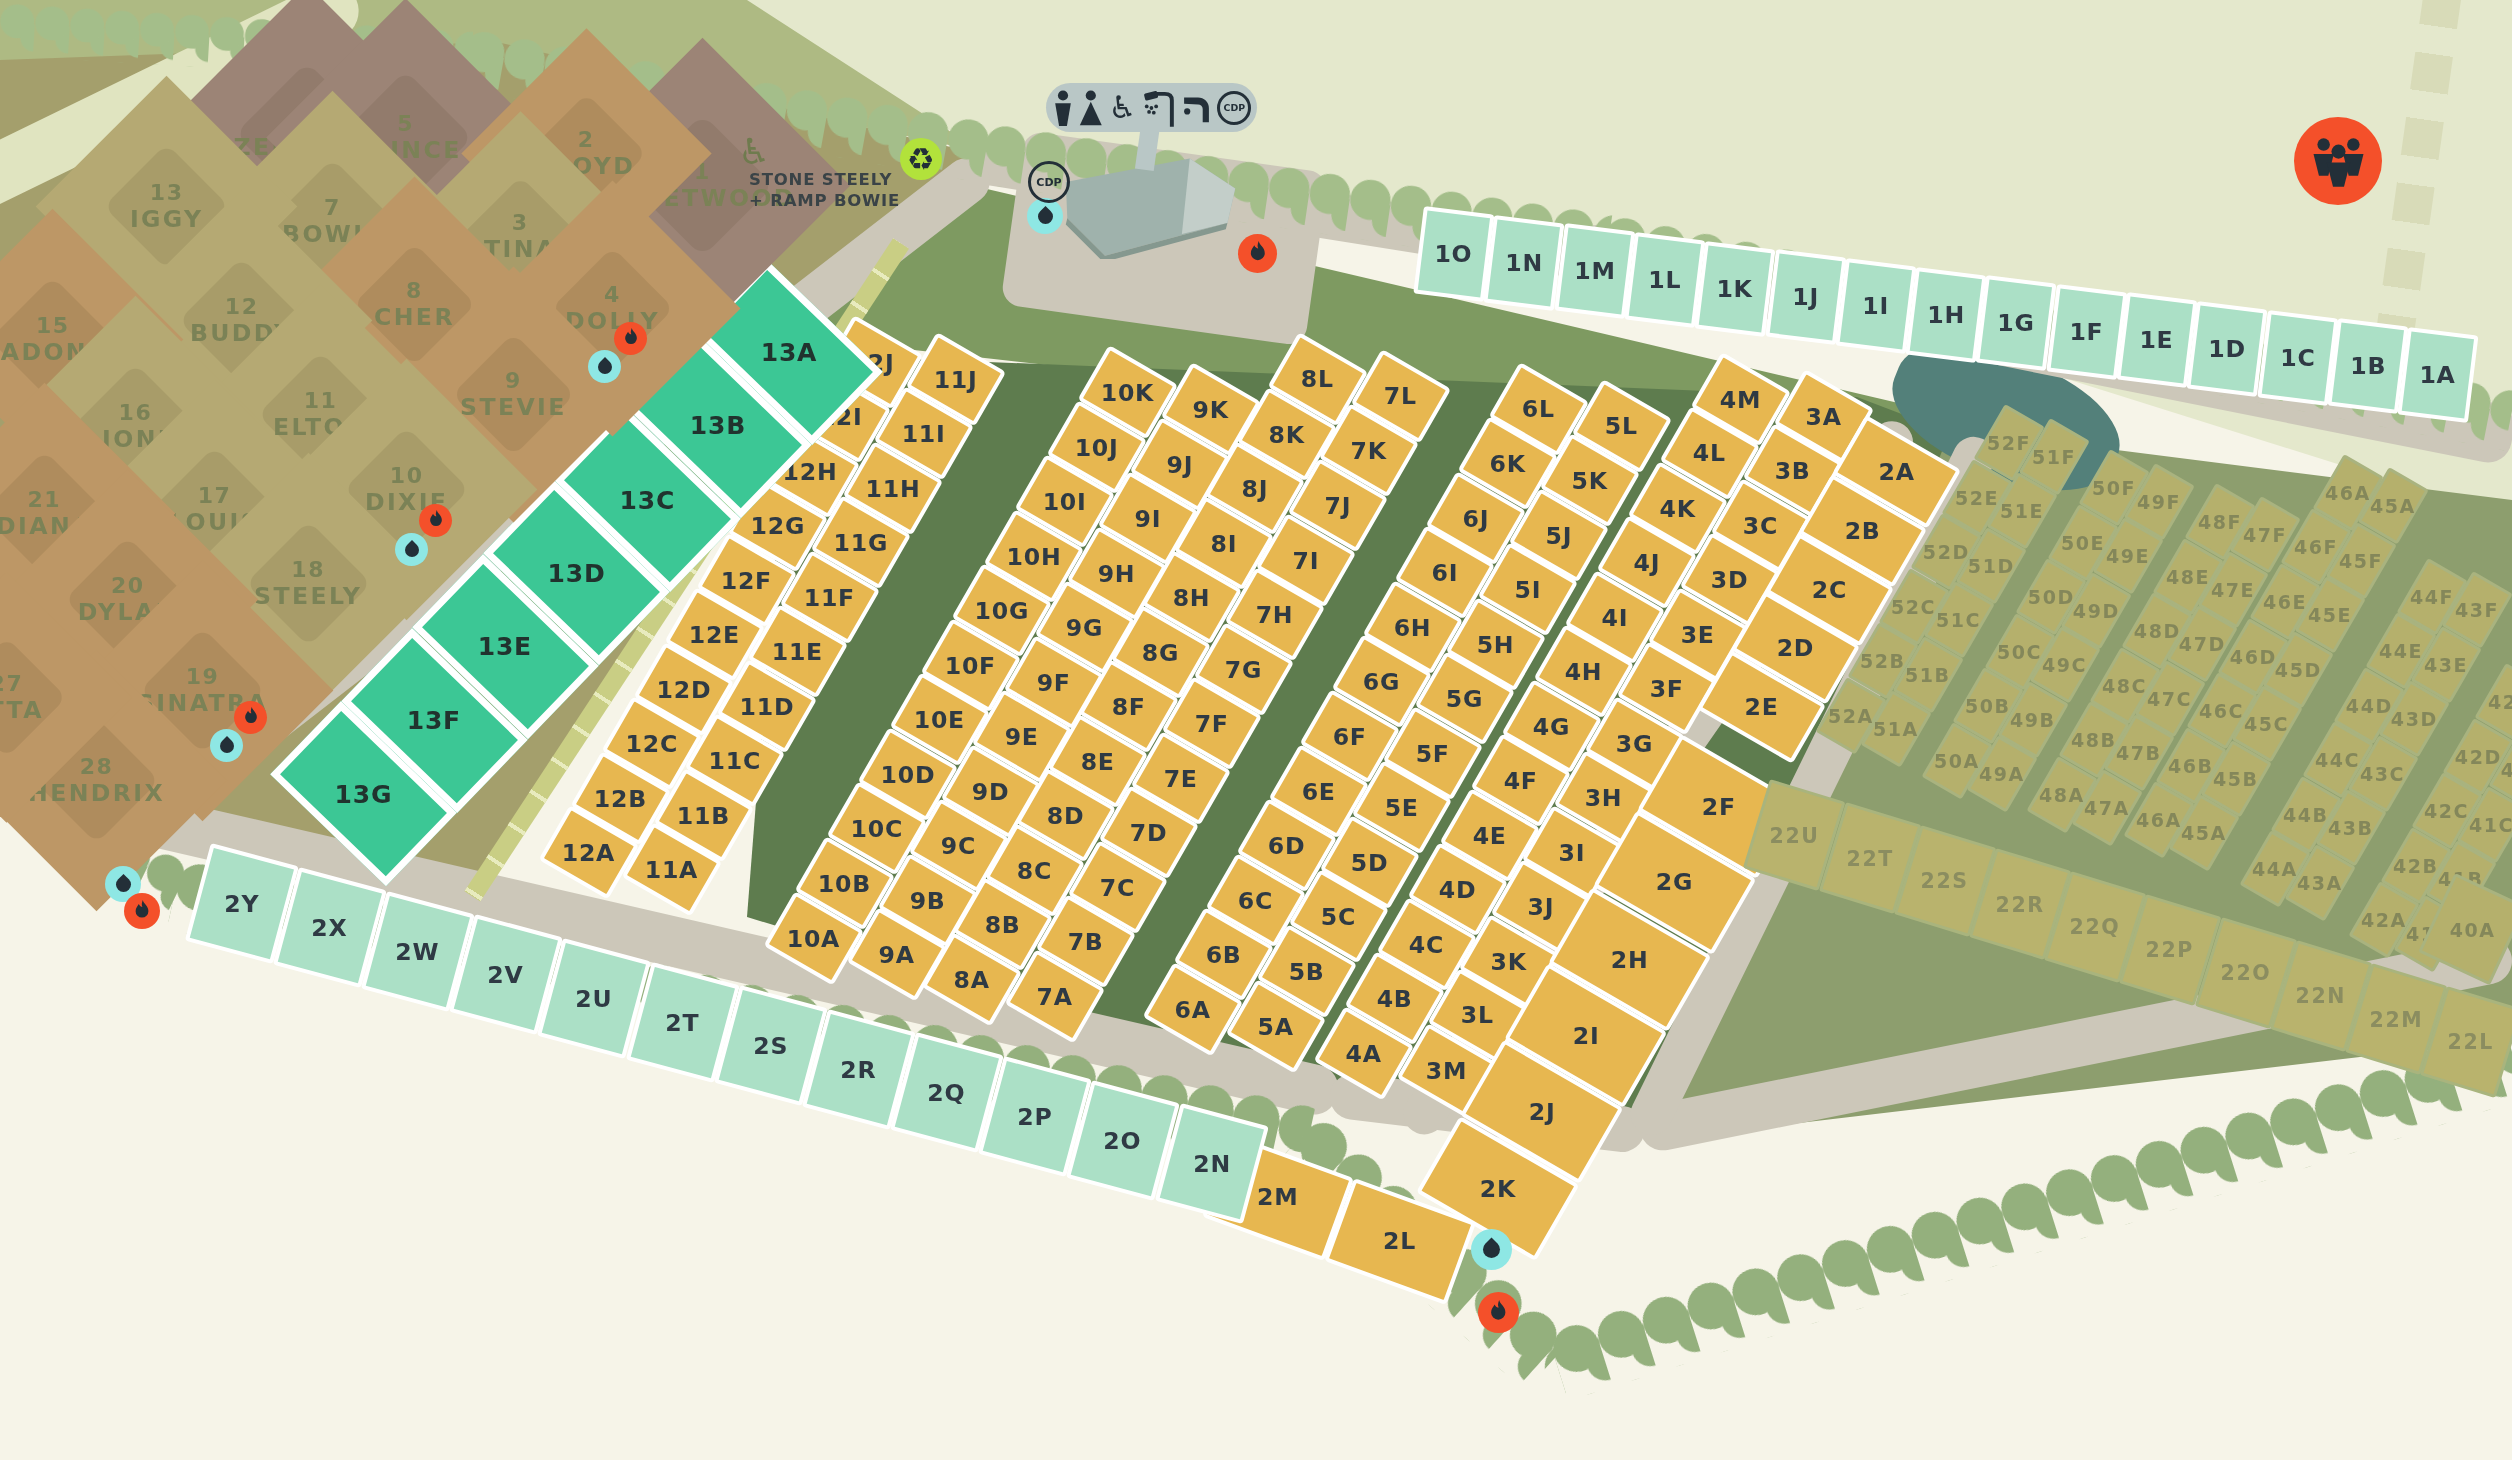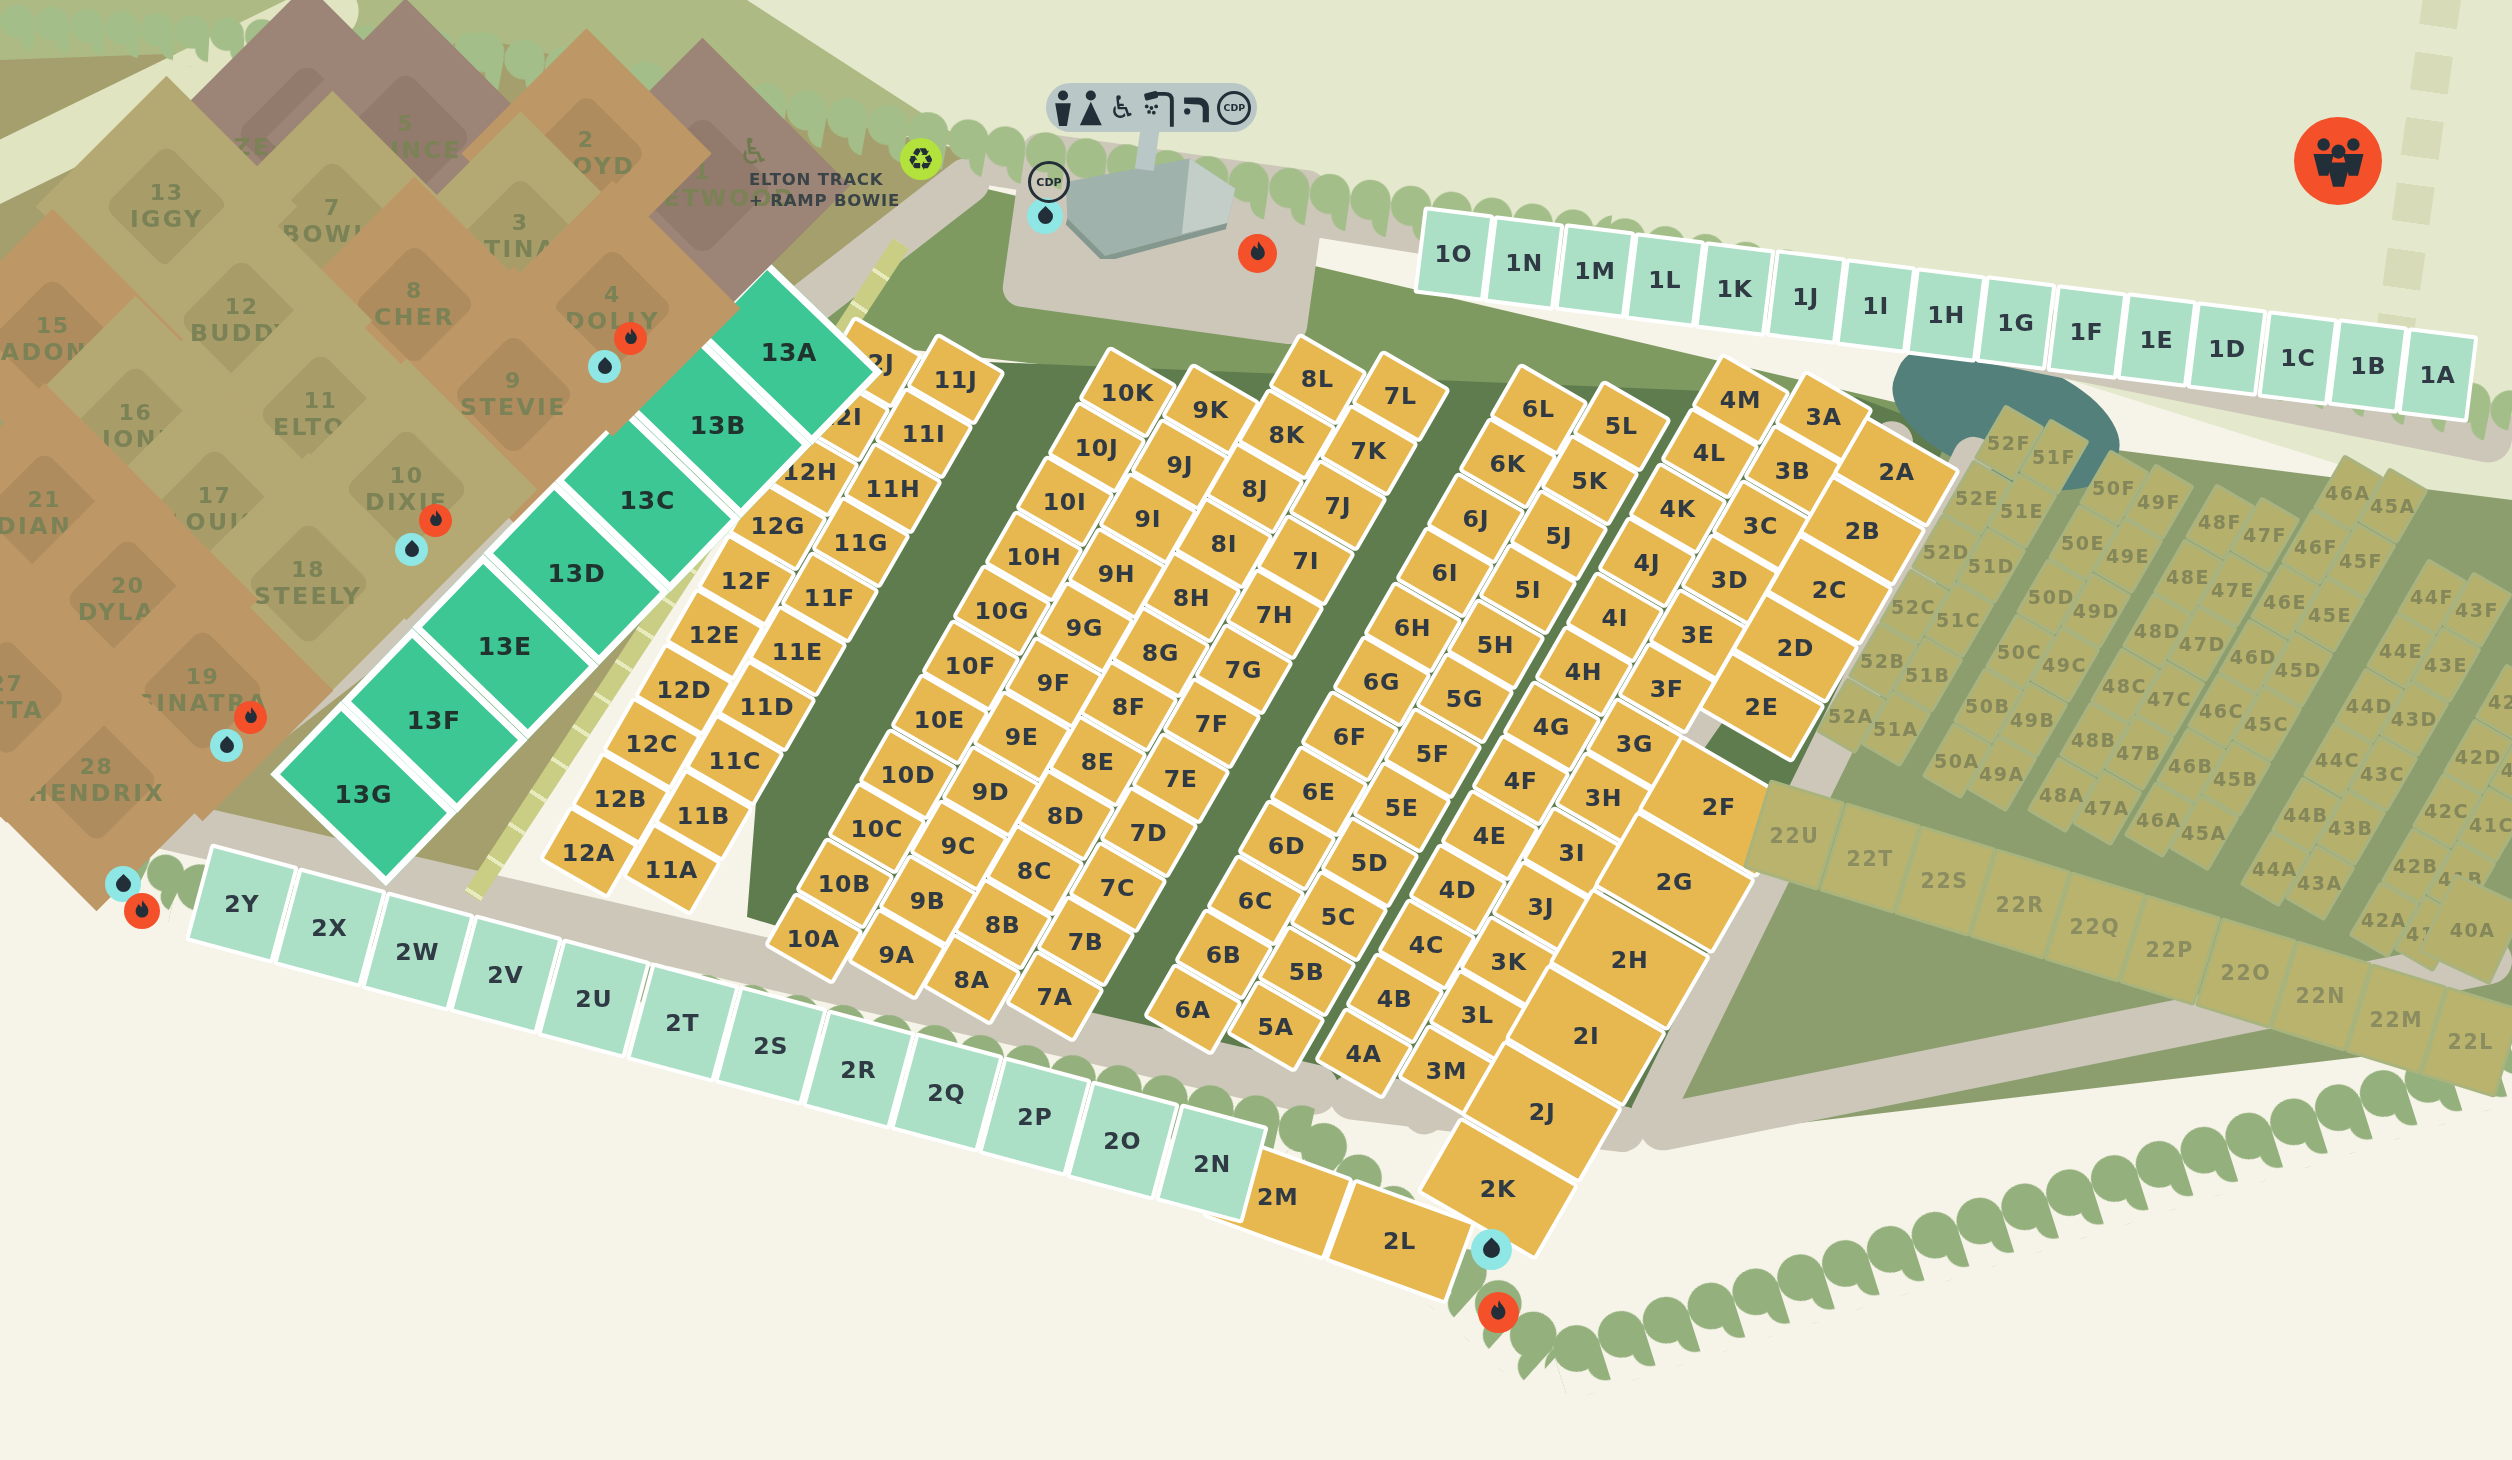--- a/index.html
+++ b/index.html
@@ -78,21 +78,21 @@
 
   <svg id="building" width="173" height="102" viewBox="0 0 220 130">
     <polygon points="2,32 160,2 218,40 208,84 52,126 4,78" fill="var(--building-main)"></polygon>
     <polygon points="160,2 218,40 208,84 150,98" fill="var(--building-face)"></polygon>
     <polygon points="4,78 52,126 208,84 206,92 50,134 2,86" fill="#85988f"></polygon>
   </svg>
 
   <div class="cdp-badge" style="position:absolute;left:1028px;top:161px;width:36px;height:36px;font-size:11px;z-index:46;">CDP</div>
 
   <div id="stone-track-label">
-    <div>ELTON TRACK</div>
+    <div>STONE STEELY</div>
     <div>+ RAMP BOWIE</div>
   </div>
 
   <div class="circ" style="left:900px;top:138px;width:42px;height:42px;background:var(--recycle-bg);">
     <span style="font-size:31px;color:var(--icon-dark);line-height:1;">♻</span>
   </div>
 
   <span class="glyph" style="position:absolute;left:738px;top:131px;font-size:36px;color:#6f7b4e;z-index:30;">♿</span>
 
   <div class="circ" style="left:2294px;top:117px;width:88px;height:88px;background:var(--fire-bg);">

